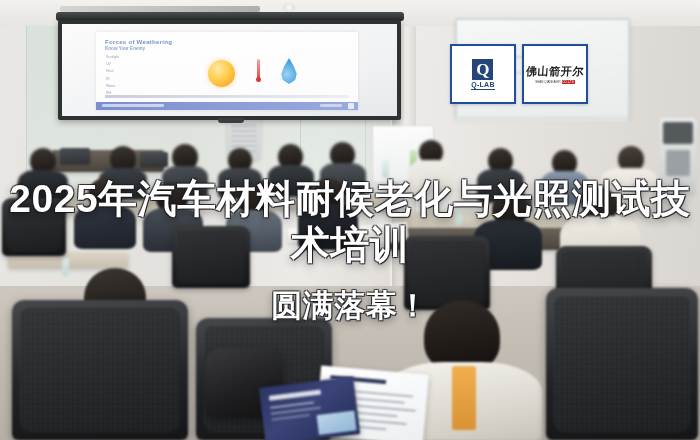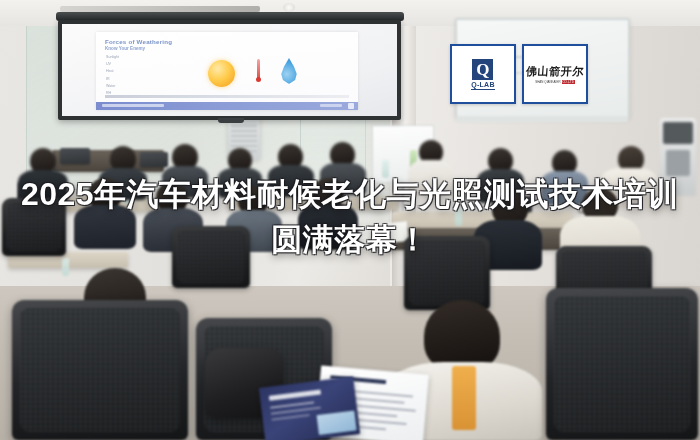--- a/index.html
+++ b/index.html
@@ -260,22 +260,22 @@
     font-weight:bold;color:#ffffff;line-height:1.18;
     text-shadow:
       0 0 2px rgba(0,0,0,.55),
       1px 1px 0 rgba(30,30,35,.85),
       -1px 1px 0 rgba(30,30,35,.6),
       1px -1px 0 rgba(30,30,35,.6),
       -1px -1px 0 rgba(30,30,35,.6),
       0 3px 8px rgba(0,0,0,.45);
     letter-spacing:.5px;
   }
-  .title-line.l1{font-size:32px;}
-  .title-line.l2{font-size:31px;margin-top:8px;}
+  .title-line.l1{font-size:39px;}
+  .title-line.l2{font-size:31px;margin-top:20px;}
 
   
   .logos{
     position:absolute;left:450px;top:44px;width:210px;height:60px;
     display:flex;gap:6px;z-index:30;
   }
   .logo-card{
     width:66px;height:60px;background:#ffffff;
     border:2px solid #1f4e9c;
     display:flex;align-items:center;justify-content:center;

